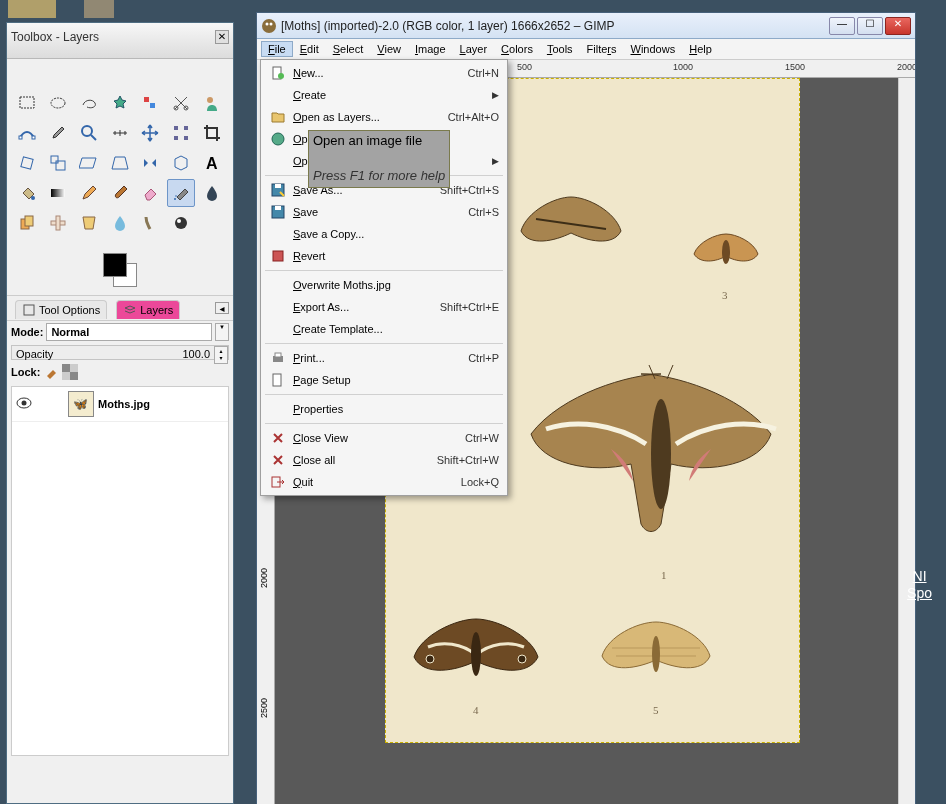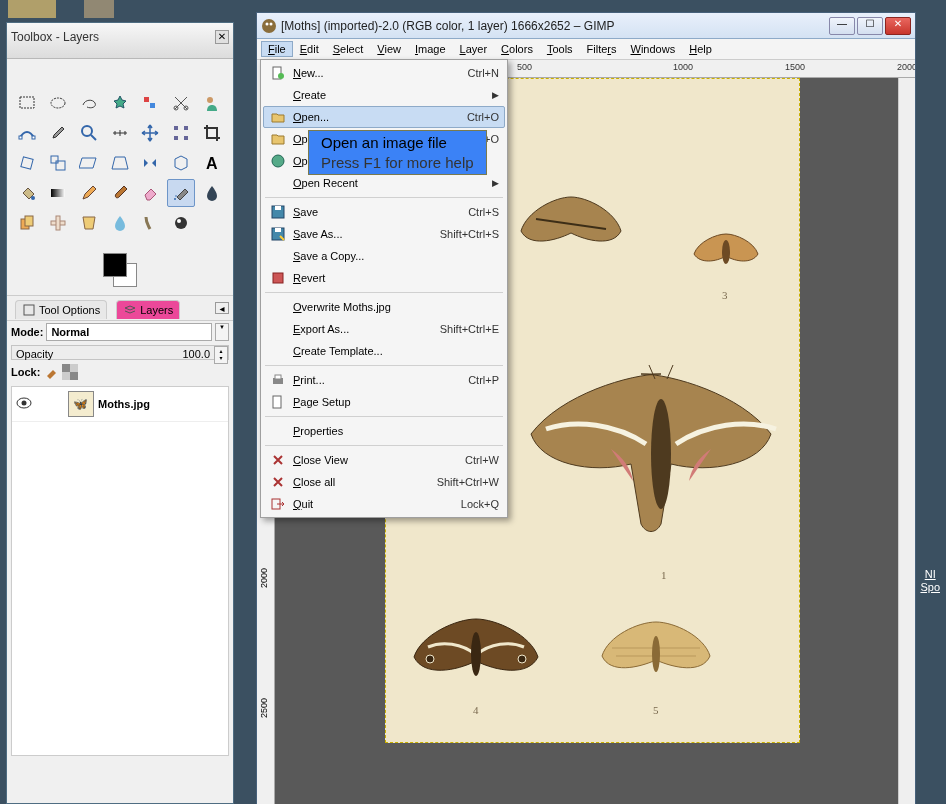--- a/index.html
+++ b/index.html
@@ -296,35 +296,35 @@
 .dropdown-item .icon { width: 18px; display: flex; justify-content: center; }
 .dropdown-item .label { flex: 1; }
 .dropdown-item .shortcut { color: #333; font-size: 11px; }
 .dropdown-item .arrow { font-size: 9px; color: #333; }
 .dropdown-sep { height: 1px; background: #d0d0d0; margin: 3px 2px; }
 
 .tooltip {
   position: absolute;
   left: 308px;
   top: 130px;
-  background: #3b82f6;
+  background: #a3a3a3;
   border: 1px solid #7a7a4d;
-  padding: 2px 12px;
+  padding: 2px 4px;
   z-index: 200;
-  font-size: 15px;
+  font-size: 13px;
   line-height: 1.3;
 }
-.tooltip .help { color: #333; }
+.tooltip .help { font-style: italic; color: #333; margin-top: 18px; }
 
 .desktop-label {
   position: absolute;
-  right: 4px;
+  right: 12px;
   top: 566px;
   color: #fff;
-  font-size: 11px;
+  font-size: 14px;
   text-align: center;
   padding: 2px;
   line-height:1.2;
   text-decoration:underline;
 }
 
 .desktop-icons {
   position: absolute;
   left: 8px;
   top: 0px;
@@ -716,29 +716,20 @@
         </svg>
       </span>
       <span class="label"><u>N</u>ew...</span>
       <span class="shortcut">Ctrl+N</span>
     </div>
     <div class="dropdown-item">
       <span class="icon"></span>
       <span class="label"><u>C</u>reate</span>
       <span class="arrow">▶</span>
     </div>
-    <div class="dropdown-item highlighted">
-      <span class="icon">
-        <svg width="14" height="14" viewBox="0 0 14 14">
-          <path d="M1 4h5l1 1h6v7H1z" fill="#e8c56e" stroke="#9b7a30"></path>
-        </svg>
-      </span>
-      <span class="label"><u>O</u>pen...</span>
-      <span class="shortcut">Ctrl+O</span>
-    </div>
     <div class="dropdown-item">
       <span class="icon">
         <svg width="14" height="14" viewBox="0 0 14 14">
           <path d="M1 3h5l1 1h6v8H1z" fill="#e8c56e" stroke="#9b7a30"></path>
         </svg>
       </span>
       <span class="label"><u>O</u>pen as Layers...</span>
       <span class="shortcut">Ctrl+Alt+O</span>
     </div>
     <div class="dropdown-item">
@@ -753,35 +744,35 @@
       <span class="icon"></span>
       <span class="label"><u>O</u>pen Recent</span>
       <span class="arrow">▶</span>
     </div>
     <div class="dropdown-sep"></div>
     <div class="dropdown-item">
       <span class="icon">
         <svg width="14" height="14" viewBox="0 0 14 14">
           <rect x="1" y="1" width="12" height="12" fill="#48a" stroke="#246"></rect>
           <rect x="4" y="1" width="6" height="4" fill="#fff"></rect>
+          <path d="M9 9l4 4" stroke="#fc3" stroke-width="2"></path>
+        </svg>
+      </span>
+      <span class="label"><u>S</u>ave As...</span>
+      <span class="shortcut">Shift+Ctrl+S</span>
+    </div>
+    <div class="dropdown-item">
+      <span class="icon">
+        <svg width="14" height="14" viewBox="0 0 14 14">
+          <rect x="1" y="1" width="12" height="12" fill="#48a" stroke="#246"></rect>
+          <rect x="4" y="1" width="6" height="4" fill="#fff"></rect>
         </svg>
       </span>
       <span class="label"><u>S</u>ave</span>
       <span class="shortcut">Ctrl+S</span>
-    </div>
-    <div class="dropdown-item">
-      <span class="icon">
-        <svg width="14" height="14" viewBox="0 0 14 14">
-          <rect x="1" y="1" width="12" height="12" fill="#48a" stroke="#246"></rect>
-          <rect x="4" y="1" width="6" height="4" fill="#fff"></rect>
-          <path d="M9 9l4 4" stroke="#fc3" stroke-width="2"></path>
-        </svg>
-      </span>
-      <span class="label"><u>S</u>ave As...</span>
-      <span class="shortcut">Shift+Ctrl+S</span>
     </div>
     <div class="dropdown-item">
       <span class="icon"></span>
       <span class="label"><u>S</u>ave a Copy...</span>
     </div>
     <div class="dropdown-item">
       <span class="icon">
         <svg width="14" height="14" viewBox="0 0 14 14">
           <rect x="2" y="2" width="10" height="10" fill="#c55" stroke="#822"></rect>
         </svg>

